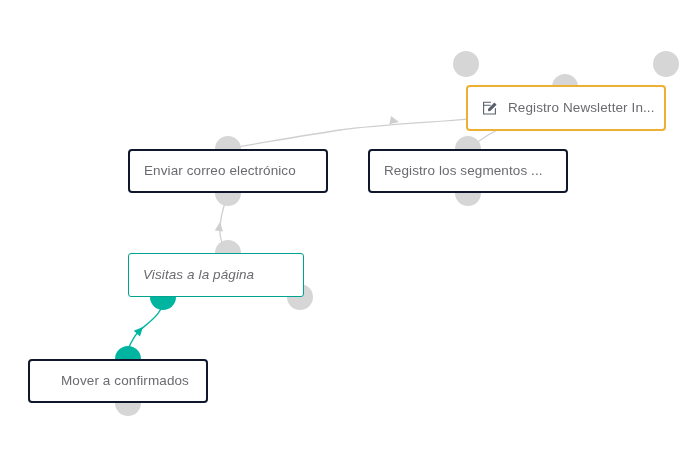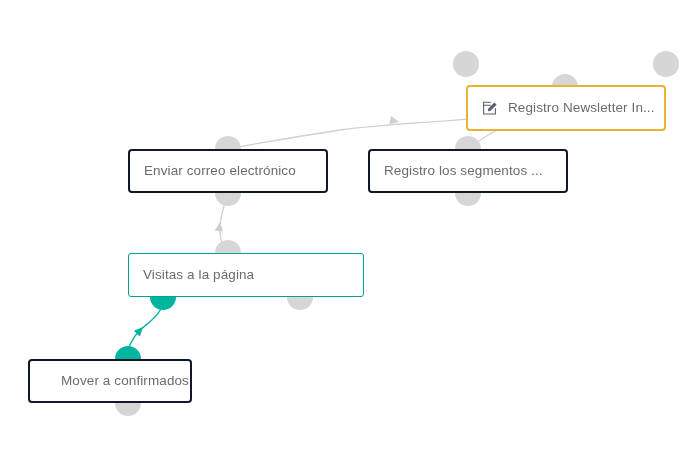--- a/index.html
+++ b/index.html
@@ -131,21 +131,21 @@
           </svg>
         </span>
         <span class="node-label">Registro Newsletter In...</span>
       </div>
       <div class="node" style="left: 128px; top: 149px; width: 200px; height: 44px;">
         <span class="node-label">Enviar correo electrónico</span>
       </div>
       <div class="node" style="left: 368px; top: 149px; width: 200px; height: 44px;">
         <span class="node-label">Registro los segmentos ...</span>
       </div>
-      <div class="node accent-teal" style="left: 128px; top: 253px; width: 236px; height: 44px;">
+      <div class="node accent-teal" style="left: 128px; top: 253px; width: 176px; height: 44px; font-style: italic;">
         <span class="node-label">Visitas a la página</span>
       </div>
-      <div class="node" style="left: 28px; top: 359px; width: 164px; height: 44px; padding-left: 31px;">
+      <div class="node" style="left: 28px; top: 359px; width: 180px; height: 44px; padding-left: 31px;">
         <span class="node-label">Mover a confirmados</span>
       </div>
     </div>
 
 </div>
 
 </body></html>

